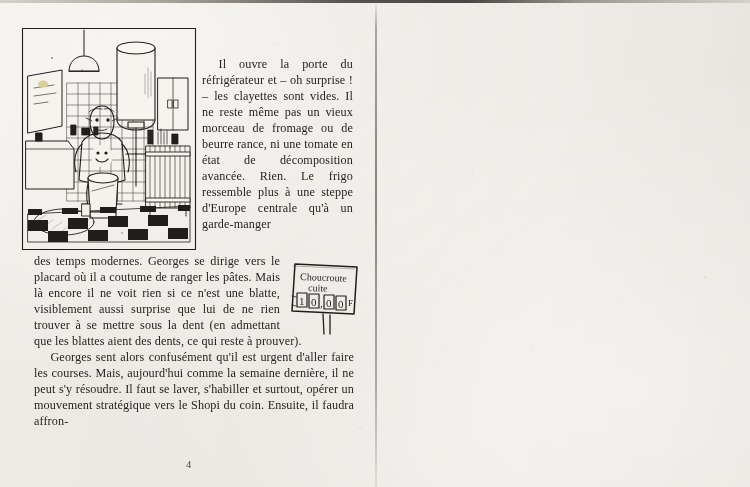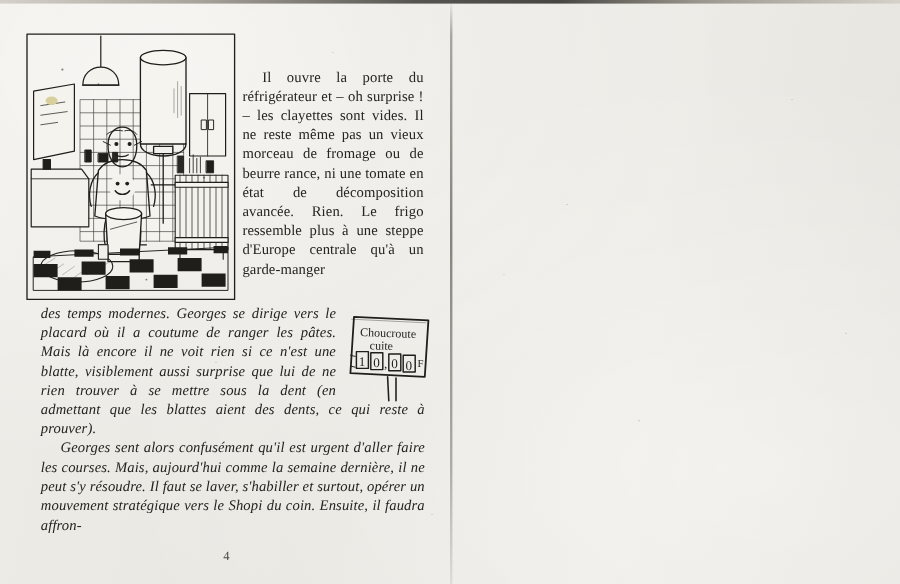--- a/index.html
+++ b/index.html
@@ -59,21 +59,21 @@
     text-justify:inter-word;
     -webkit-hyphens:none;hyphens:none;
     letter-spacing:.1px;
   }
   .col-text p{margin:0;text-indent:1.35em;}
   .col-text p.cont{text-indent:0;}
 
   
   #lp-top{left:202px;top:40px;width:151px;}
   
-  #lp-body{left:34px;top:237px;width:320px;font-style:italic;}
+  #lp-body{left:34px;top:237px;width:320px;}
   
   #sign-float{float:right;width:74px;height:74px;shape-outside:inset(0);}
 
   .pageno{
     position:absolute;font-size:10.5px;color:#4a4843;
     font-family:"Liberation Serif", serif;
   }
   #pn-left{left:186px;top:443px;}
 
   

